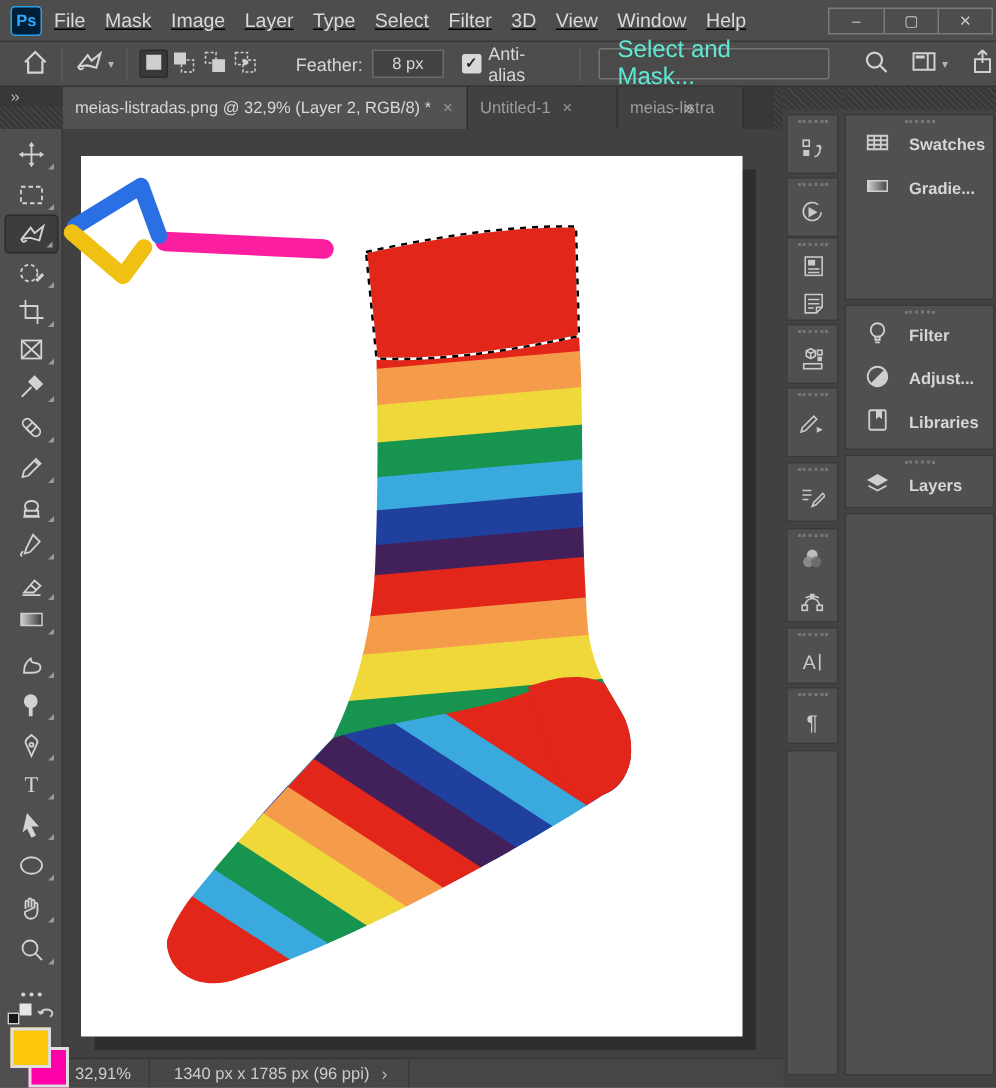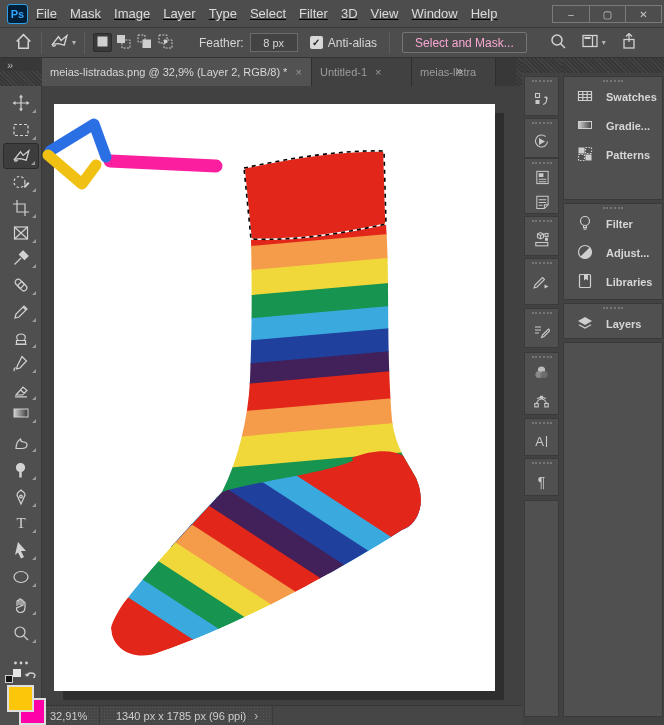--- a/index.html
+++ b/index.html
@@ -26,21 +26,21 @@
   .sep { width:1px; height:22px; background:#5d5d5d; margin:0 8px; flex:0 0 auto; }
   .obtn { display:flex; align-items:center; justify-content:center; flex:0 0 auto; }
   .mode { width:19px; height:19px; margin-right:2px; border-radius:2px; display:flex; align-items:center; justify-content:center; }
   .mode.active { background:#393939; border:1px solid #2c2c2c; }
   #feather-input { width:48px; height:19px; margin-left:6px; background:#434343; border:1px solid #6b6b6b;
     color:#d6d6d6; font-size:11px; text-align:center; font-family:"Liberation Sans",sans-serif; }
   .dotted-bg { background-image:radial-gradient(#585858 14%, transparent 15%); background-size:3px 3px; }
   #antialias-box { width:13px; height:13px; background:#d8d8d8; border-radius:2px; margin:0 5px 0 12px;
     color:#222; font-size:10px; line-height:13px; text-align:center; font-weight:bold; }
   #sam-btn { height:21px; padding:0 12px; border:1px solid #757575; border-radius:2px; background:#4a4a4a;
-    font-size:12px; color:#f9a8d4; display:flex; align-items:center; }
+    font-size:16px; color:#5eead4; display:flex; align-items:center; }
   .chev { color:#b5b5b5; font-size:8px; margin-left:3px; }
 
   
   #tabbar { position:absolute; left:0; top:58px; width:664px; height:28px; background:#383838; }
   .hatch { background-image:repeating-linear-gradient(45deg,#444 0 1px,#383838 1px 3px); }
   #tab-stub { position:absolute; left:0; top:0; width:42px; height:28px; }
   #tab-stub .hx { position:absolute; left:0; top:13px; width:42px; height:15px; }
   #tabs { position:absolute; left:42px; top:0; height:28px; display:flex; }
   .tab { height:28px; display:flex; align-items:center; padding:0 8px; font-size:11px; color:#9d9d9d;
     background:#414141; border-right:1px solid #2f2f2f; white-space:nowrap; overflow:hidden; }
@@ -541,29 +541,20 @@
             <defs>
               <linearGradient id="pgrad">
                 <stop offset="0" stop-color="#cfcfcf"></stop>
                 <stop offset="1" stop-color="#444"></stop>
               </linearGradient>
             </defs>
             <rect x="2.5" y="5.5" width="13" height="7" fill="url(#pgrad)" stroke="#cfcfcf" stroke-width="1"></rect>
           </svg></span>
       <span>Gradie...</span>
     </div>
-    <div class="prow">
-      <span><svg width="18" height="18" viewBox="0 0 18 18">
-            <rect x="2.5" y="2.5" width="6" height="6" fill="#cfcfcf" stroke="none"></rect>
-            <rect x="9.5" y="9.5" width="6" height="6" fill="#cfcfcf" stroke="none"></rect>
-            <rect x="9.5" y="2.5" width="6" height="6" stroke-dasharray="1.6 1.4"></rect>
-            <rect x="2.5" y="9.5" width="6" height="6" stroke-dasharray="1.6 1.4"></rect>
-          </svg></span>
-      <span>Patterns</span>
-    </div>
   </div>
   <div class="pgroup" style="top:145px;height:97px">
     <div class="grip"></div>
     <div class="prow">
       <span><svg width="18" height="18" viewBox="0 0 18 18">
             <circle cx="9" cy="7" r="4.5"></circle>
             <path d="M7.5 11.5v2h3v-2M7.5 15.2h3"></path>
           </svg></span>
       <span>Filter</span>
     </div>

